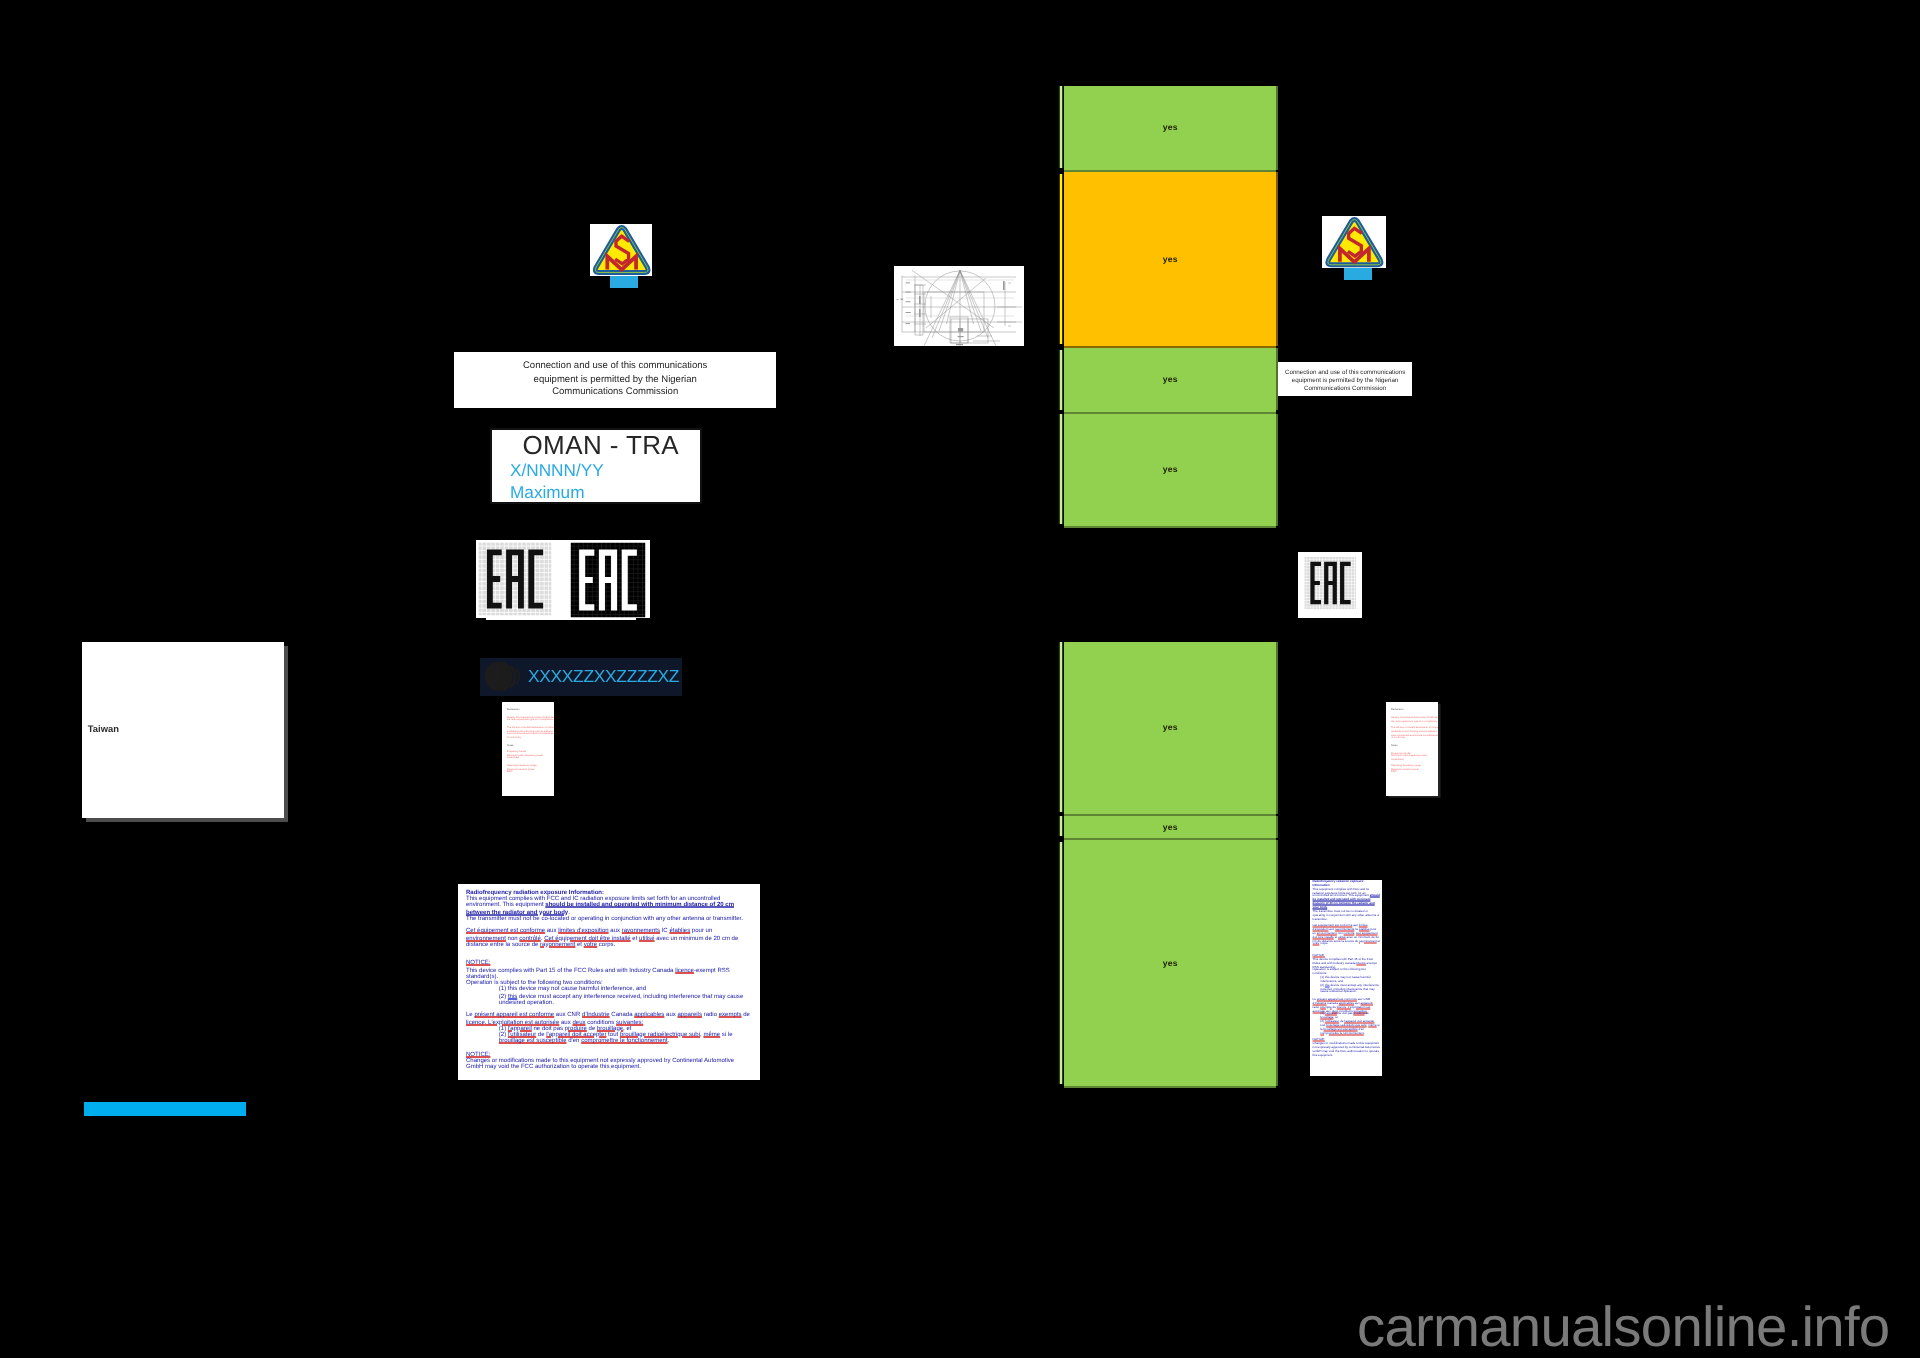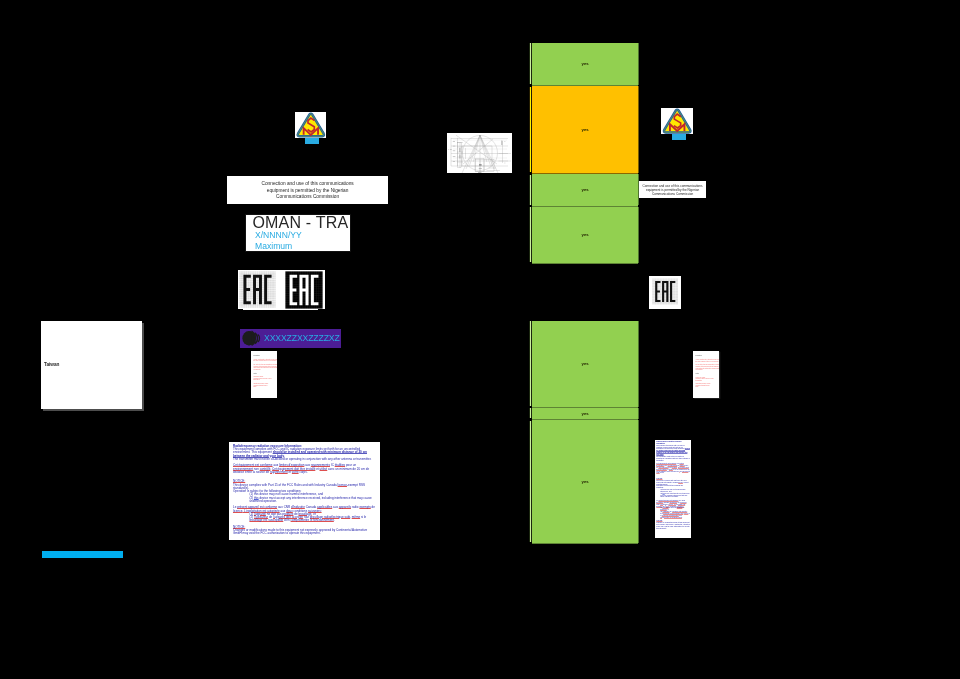--- a/index.html
+++ b/index.html
@@ -34,21 +34,21 @@
   
   .oman{position:absolute;background:#fff;box-sizing:border-box;
         border:0.8px solid #111;}
   .oman .t{text-align:center;color:#262626;}
   .oman .c{color:#29ABE2;}
 
   
   .eacwrap{position:absolute;background:#fff;}
 
   
-  .idn{position:absolute;background:#4c1d95;box-sizing:border-box;display:flex;
+  .idn{position:absolute;background:#0f172a;box-sizing:border-box;display:flex;
        align-items:center;}
   .idn .code{color:#29ABE2;white-space:nowrap;}
 
   
   .fcc{position:absolute;background:#fff;box-sizing:border-box;overflow:hidden;}
   .fcc p{margin:0;color:#2222aa;}
   .fcc .sqr{text-decoration:underline;text-decoration-color:rgba(216,48,48,0.85);
             text-decoration-thickness:0.4px;text-underline-offset:-0.35px;}
   .fcc .sqb{text-decoration:underline;text-decoration-color:rgba(58,79,216,0.85);
             text-decoration-thickness:0.4px;text-underline-offset:-0.35px;}
@@ -190,21 +190,21 @@
     <div>Communications Commission</div>
   </div>
 
   <div class="nig" style="left:638.8px;top:180.9px;width:67.5px;height:17.5px;font-size:3.12px;line-height:4.0px;padding-top:2.9px;">
     <div>Connection and use of this communications</div>
     <div>equipment is permitted by the Nigerian</div>
     <div>Communications Commission</div>
   </div>
 
   <div class="oman" style="left:245px;top:213.6px;width:106.3px;height:38.4px;">
-    <div class="t" style="font-size:16px;line-height:12.2px;padding-top:2.9px;letter-spacing:0.2px;padding-left:4.5px;">OMAN - TRA</div>
+    <div class="t" style="font-size:13px;line-height:12.2px;padding-top:2.9px;letter-spacing:0.2px;padding-left:4.5px;">OMAN - TRA</div>
     <div class="c" style="font-size:8.6px;line-height:11.2px;padding-left:9px;">X/NNNN/YY</div>
     <div class="c" style="font-size:8.6px;line-height:11.2px;padding-left:9px;">Maximum</div>
   </div>
 
   <div class="wbox" style="left:242.7px;top:302px;width:75.5px;height:8.2px;"></div>
   <div class="eacwrap" style="left:238px;top:270.2px;width:87.3px;height:38.9px;">
     <svg viewBox="0 0 100 100" style="position:absolute;left:0.8px;top:0.8px;width:37px;height:37px;">
       <rect x="1" y="1" width="98" height="98" fill="url(#eacgrid)"></rect>
       <g fill="#111">
         <path d="M12 10 H32 V18 H20 V46 H30 V54 H20 V82 H32 V90 H12 Z"></path>
@@ -345,14 +345,15 @@
     </div>
 
   <div class="taiwan" style="left:41.1px;top:320.6px;width:100.7px;height:88px;box-shadow:2px 2px 0 rgba(90,90,90,0.85);">
     <div style="position:absolute;left:2.8px;top:41.5px;font-size:4.7px;font-weight:bold;color:#2b2b2b;">Taiwan</div>
   </div>
 
   <div class="bluelink" style="left:42px;top:550.8px;width:81px;height:7.4px;">
     <span style="font-size:6.3px;line-height:7.4px;display:block;padding-left:1px;">Regulatory information</span>
   </div>
 
+  <div class="wm" style="left:678.5px;top:646.5px;">carmanualsonline.info</div>
 
 </div>
 
 </body></html>

